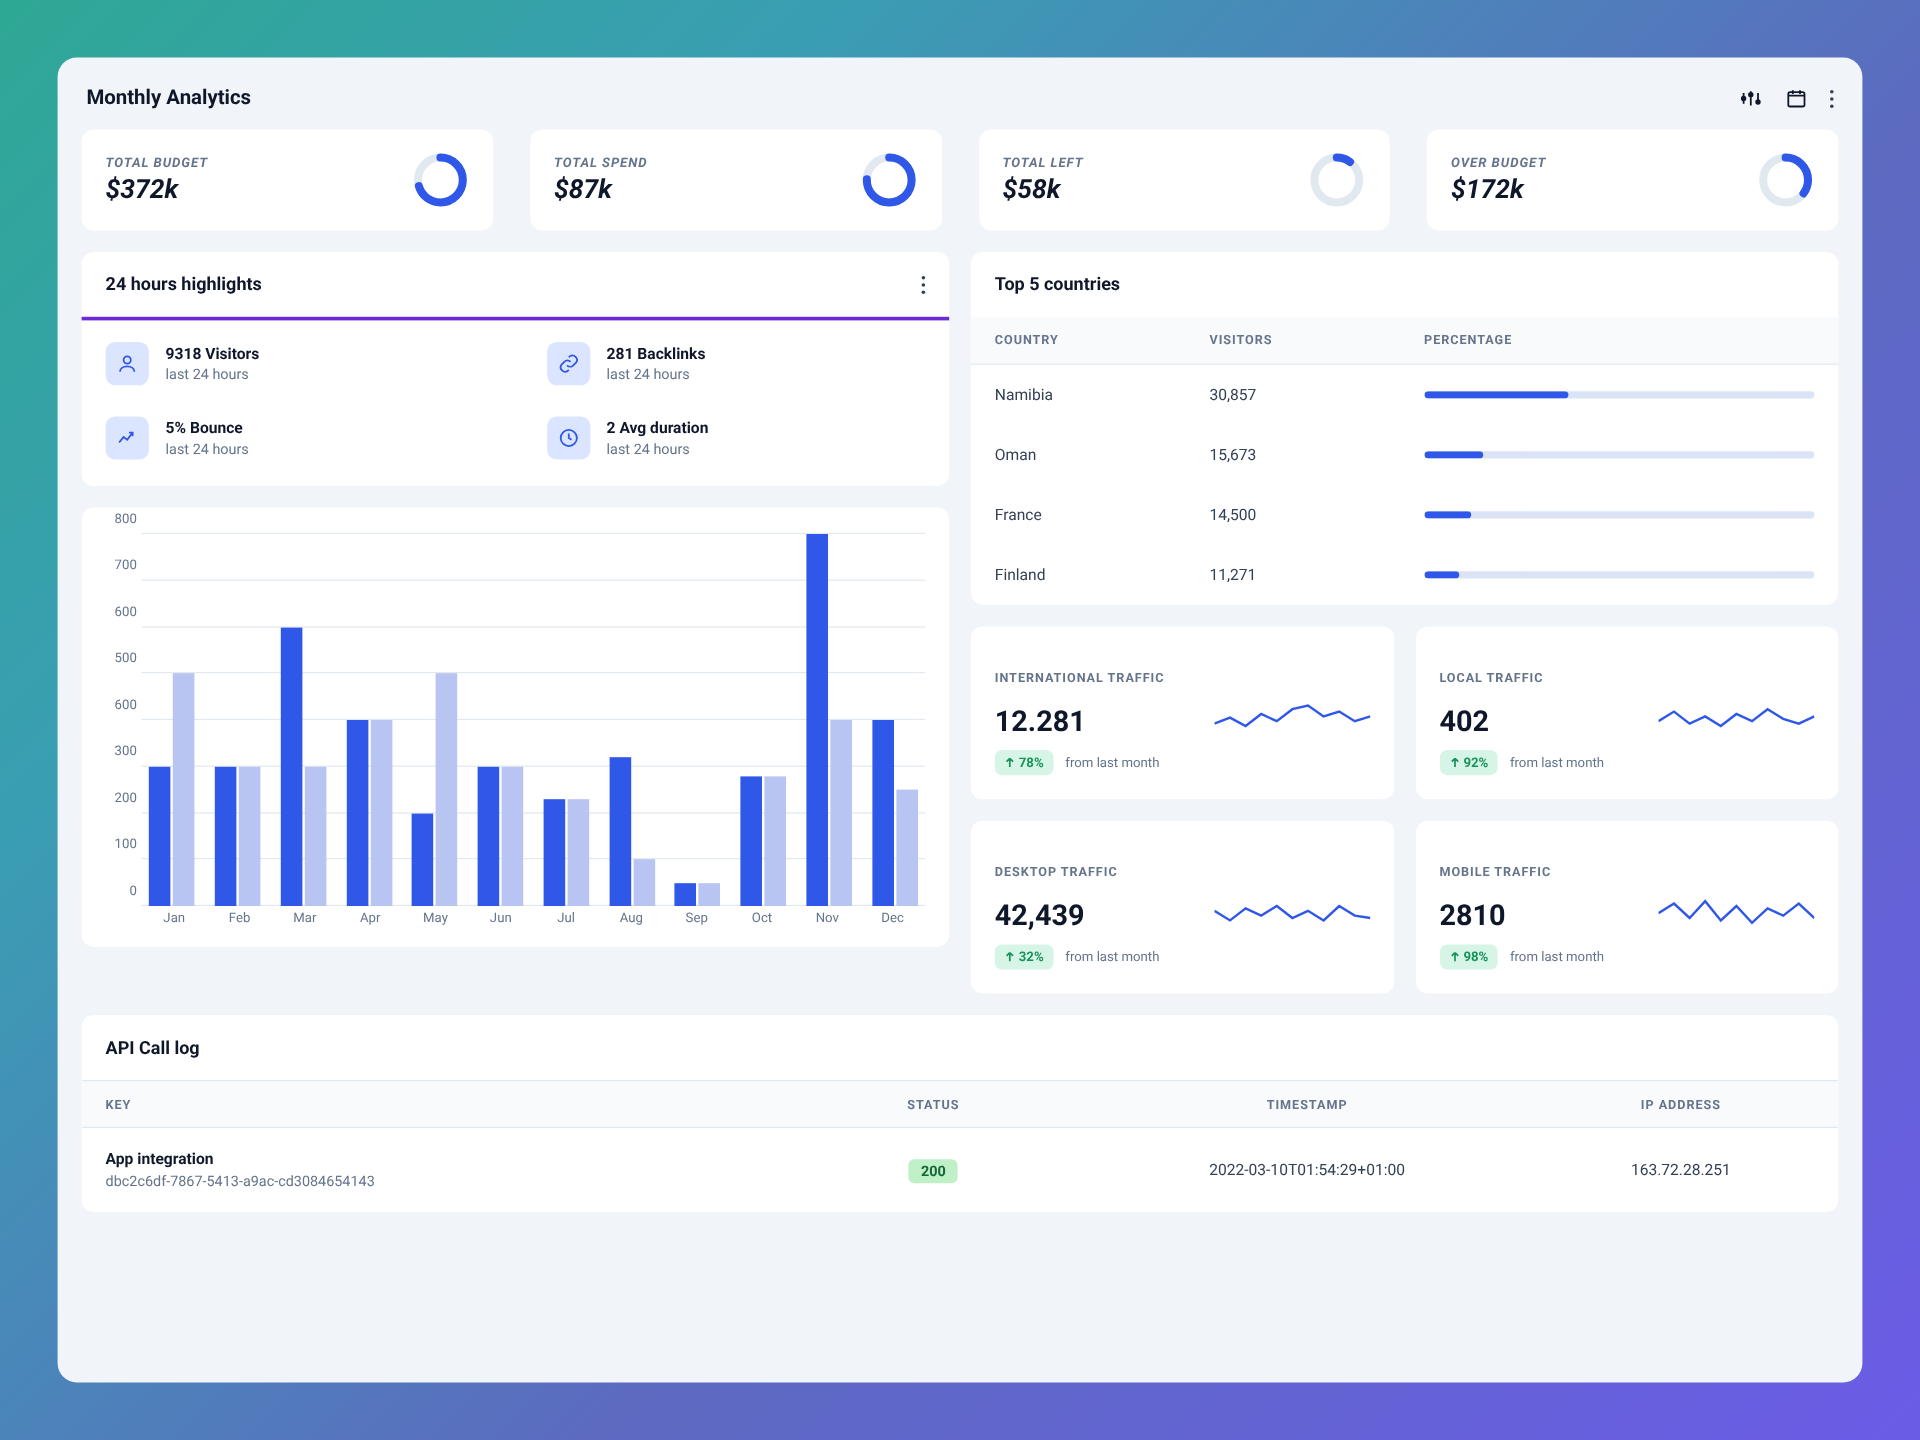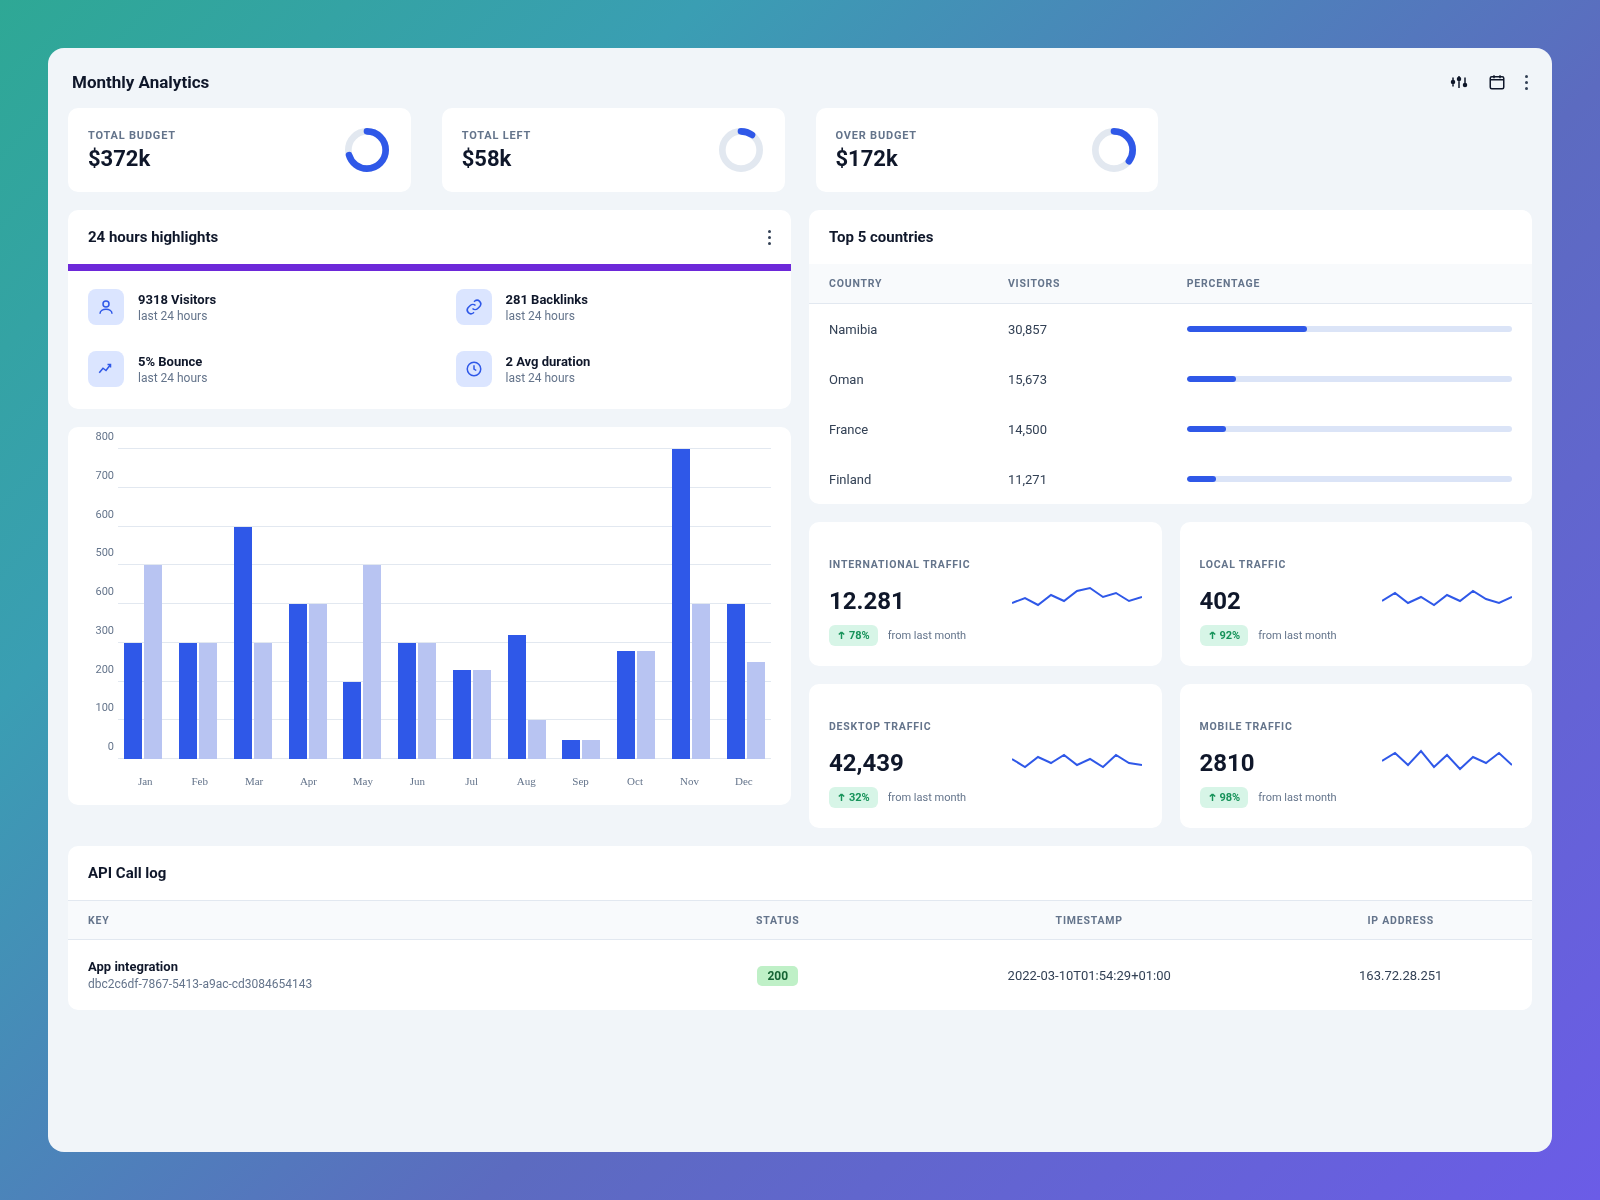--- a/index.html
+++ b/index.html
@@ -32,20 +32,21 @@
   .icon-btn svg { width: 18px; height: 18px; stroke: currentColor; fill: none; stroke-width: 2; }
   .dots-v { display:flex; flex-direction:column; gap:3px; cursor:pointer; }
   .dots-v span { width:3px; height:3px; border-radius:50%; background:#334155; display:block; }
 
   
   .kpi-row {
     display: grid;
     grid-template-columns: repeat(4, 1fr);
     gap: 31px;
     margin-bottom: 18px;
+    font-style: italic;
   }
   .kpi {
     background: #fff;
     border-radius: 10px;
     padding: 18px 20px;
     display: flex;
     align-items: center;
     justify-content: space-between;
   }
   .kpi-label { font-size: 11px; letter-spacing: 0.8px; color:#64748b; font-weight:700; text-transform:uppercase; }
@@ -60,21 +61,21 @@
   }
   .col { display:flex; flex-direction:column; gap:18px; }
 
   .card {
     background:#fff;
     border-radius:10px;
   }
   .card-head {
     padding:18px 20px;
     display:flex; align-items:center; justify-content:space-between;
-    border-bottom:7px solid #6d28d9;
+    border-bottom:3px solid #6d28d9;
   }
   .card-head.noborder { border-bottom:none; }
   .card-title { font-size:15px; font-weight:700; color:#0f172a; }
 
   
   .hl-body { padding: 18px 20px 22px; display:grid; grid-template-columns:1fr 1fr; gap:26px 52px; }
   .hl-item { display:flex; gap:14px; align-items:center; }
   .hl-icon { width:36px; height:36px; border-radius:8px; background:#dbe5ff; display:flex; align-items:center; justify-content:center; color:#2f58e8; flex:none; }
   .hl-icon svg { width:18px; height:18px; stroke:currentColor; fill:none; stroke-width:2; }
   .hl-text .t1 { font-size:13px; font-weight:700; color:#0f172a; }
@@ -83,21 +84,21 @@
   
   .chart-wrap { padding: 22px 20px 18px; }
   .chart-area { position:relative; height:310px; margin-left:30px; }
   .grid-line { position:absolute; left:0; right:0; height:1px; background:#e2e8f0; }
   .y-tick { position:absolute; left:-34px; transform:translateY(-50%); font-size:11px; color:#64748b; width:30px; text-align:right; }
   .bars { position:absolute; left:0; right:0; bottom:0; top:0; display:flex; align-items:flex-end; gap:8px; padding:0 2px; }
   .bar-group { flex:1; display:flex; gap:2px; align-items:flex-end; justify-content:center; height:100%; }
   .bar { width:46%; max-width:18px; }
   .bar.a { background:#2f58e8; }
   .bar.b { background:#b8c4f2; }
-  .x-ticks { display:flex; margin-left:30px; margin-top:16px;font-family:Liberation Serif, serif; }
+  .x-ticks { display:flex; margin-left:30px; margin-top:3px; }
   .x-tick { flex:1; text-align:center; font-size:11px; color:#64748b; }
 
   
   .ctry-head-row, .ctry-row { display:grid; grid-template-columns: 1.1fr 1.1fr 2fr; align-items:center; padding:0 20px; }
   .ctry-head-row { height:40px; background:#f8fafc; border-bottom:1px solid #e2e8f0; }
   .ctry-head-row div { font-size:10.5px; letter-spacing:0.8px; color:#64748b; font-weight:700; text-transform:uppercase; }
   .ctry-row { height:50px; font-size:13px; color:#334155; }
   .bar-track { height:6px; background:#dbe4f7; border-radius:4px; position:relative; overflow:hidden; }
   .bar-fill { position:absolute; left:0; top:0; bottom:0; background:#2f58e8; border-radius:4px; }
 
@@ -154,20 +155,30 @@
 
   <div class="kpi-row">
     <div class="kpi">
       <div>
         <div class="kpi-label">TOTAL BUDGET</div>
         <div class="kpi-value">$372k</div>
       </div>
       <svg class="donut" viewBox="0 0 36 36">
           <circle cx="18" cy="18" r="14" stroke="#e2e8f0" stroke-width="5" fill="none"></circle>
           <circle cx="18" cy="18" r="14" stroke="#2f58e8" stroke-width="5" fill="none" stroke-linecap="round" stroke-dasharray="88" transform="rotate(-90 18 18)" stroke-dashoffset="26.400000000000006"></circle>
+        </svg>
+    </div>
+    <div class="kpi">
+      <div>
+        <div class="kpi-label">TOTAL SPEND</div>
+        <div class="kpi-value">$87k</div>
+      </div>
+      <svg class="donut" viewBox="0 0 36 36">
+          <circle cx="18" cy="18" r="14" stroke="#e2e8f0" stroke-width="5" fill="none"></circle>
+          <circle cx="18" cy="18" r="14" stroke="#2f58e8" stroke-width="5" fill="none" stroke-linecap="round" stroke-dasharray="88" transform="rotate(-90 18 18)" stroke-dashoffset="22"></circle>
         </svg>
     </div>
     <div class="kpi">
       <div>
         <div class="kpi-label">TOTAL LEFT</div>
         <div class="kpi-value">$58k</div>
       </div>
       <svg class="donut" viewBox="0 0 36 36">
           <circle cx="18" cy="18" r="14" stroke="#e2e8f0" stroke-width="5" fill="none"></circle>
           <circle cx="18" cy="18" r="14" stroke="#2f58e8" stroke-width="5" fill="none" stroke-linecap="round" stroke-dasharray="88" transform="rotate(-90 18 18)" stroke-dashoffset="79.2"></circle>

